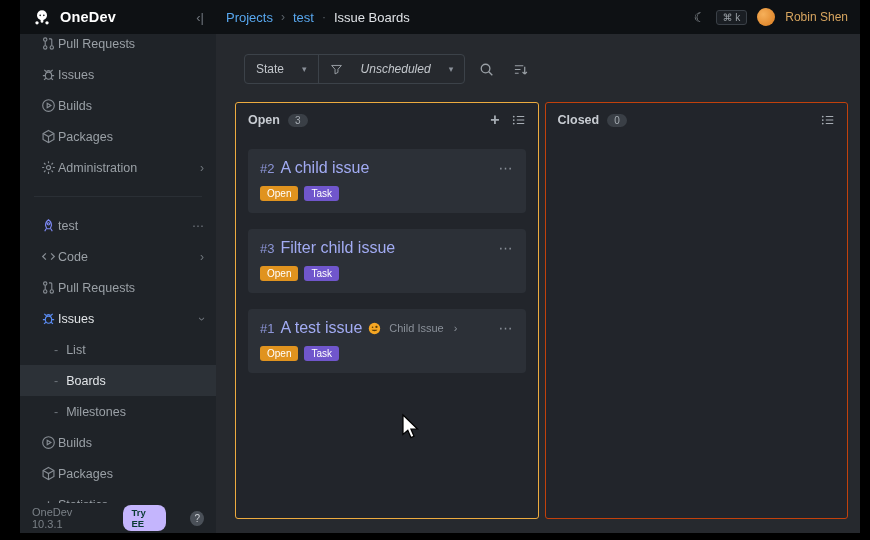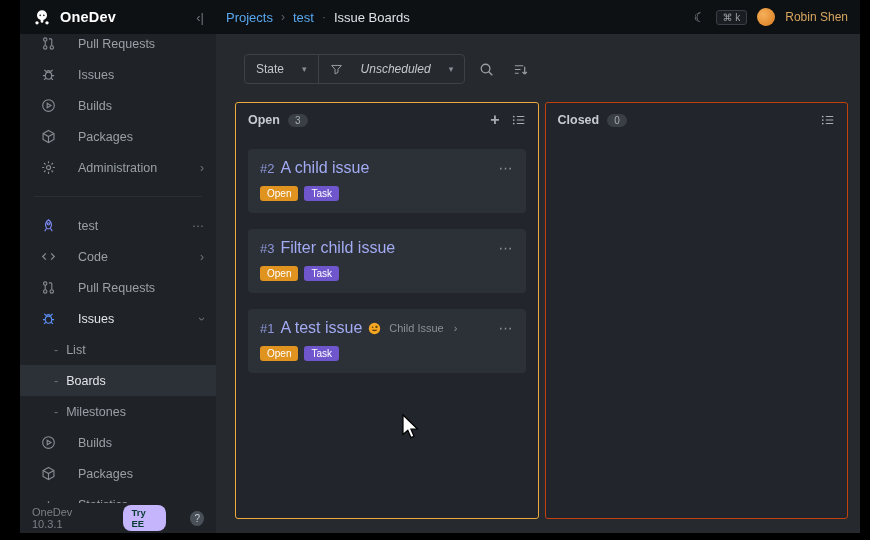--- a/index.html
+++ b/index.html
@@ -17,21 +17,21 @@
   .crumb-current{color:#dfe2e6;}
   .topbar-right{margin-left:auto;display:flex;align-items:center;gap:10px;padding-right:12px;}
   .moon{color:#9aa0a6;font-size:13px;cursor:pointer;}
   .kbd{border:1px solid #3a4047;border-radius:3px;color:#9aa0a6;font-size:10px;padding:1px 6px;background:#1a1e23;cursor:pointer;}
   .avatar{width:18px;height:18px;border-radius:50%;background:radial-gradient(circle at 35% 35%,#f6b05a,#d97b1e);cursor:pointer;}
   .user{color:#d7a55f;font-size:12px;cursor:pointer;}
 
   
   .sidebar{position:absolute;top:34px;left:0;bottom:0;width:196px;background:#1f2328;display:flex;flex-direction:column;box-sizing:border-box;}
   .nav{flex:1;overflow:hidden;margin-top:-6px;}
-  .nav-item{height:31px;display:flex;align-items:center;padding:0 12px 0 20px;color:#9aa0a6;font-size:12.5px;gap:22px;cursor:pointer;box-sizing:border-box;white-space:nowrap;}
+  .nav-item{height:31px;display:flex;align-items:center;padding:0 12px 0 20px;color:#9aa0a6;font-size:12.5px;gap:2px;cursor:pointer;box-sizing:border-box;white-space:nowrap;}
   .nav-icon{width:16px;height:16px;display:flex;align-items:center;justify-content:center;color:#868c93;flex:none;}
   .nav-right{margin-left:auto;color:#6f757c;font-size:12px;}
   .divider{border-top:1px solid #2a2f35;margin:13px 14px;}
   .active-parent{color:#e2e5e8;}
   .active-parent .nav-icon{color:#5b8df5;}
   .sub{padding-left:34px;gap:8px;}
   .dash{color:#6f757c;}
   .nav-item.active{background:#2c3137;color:#e2e5e8;}
   .rocket-color{color:#7b87f0;}
   .chev-down{display:inline-block;transform:rotate(90deg);}

